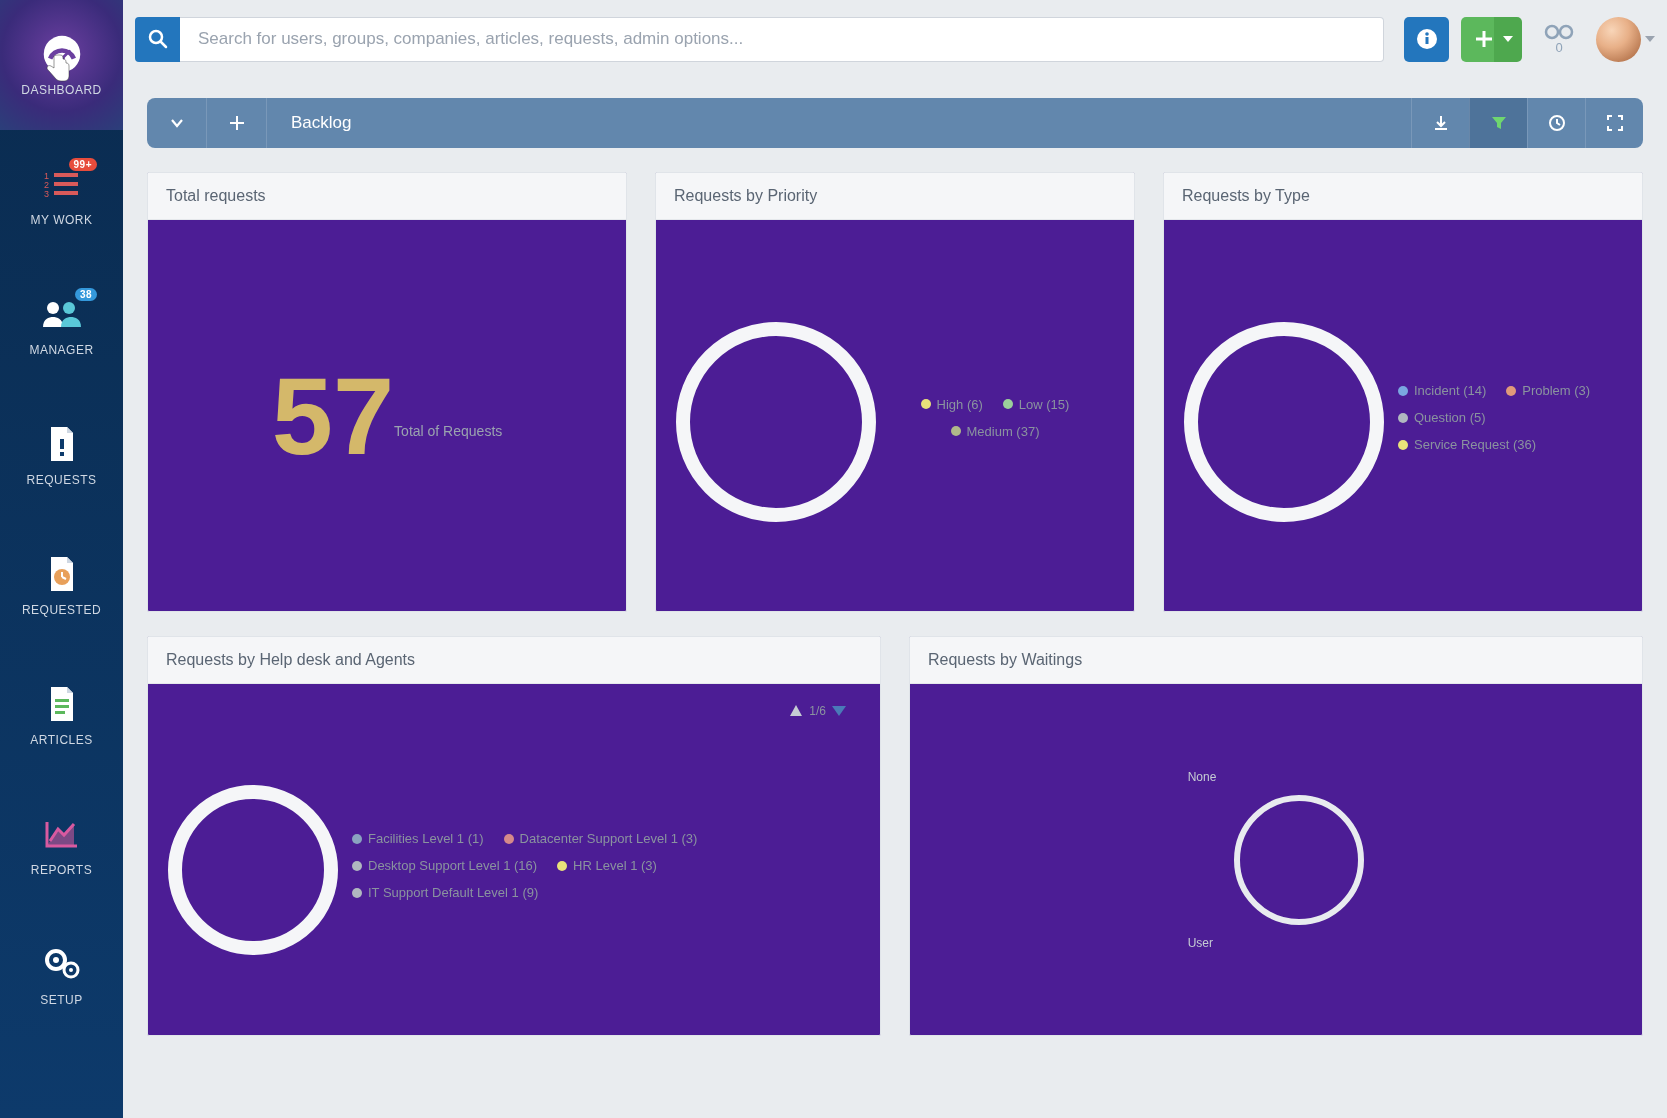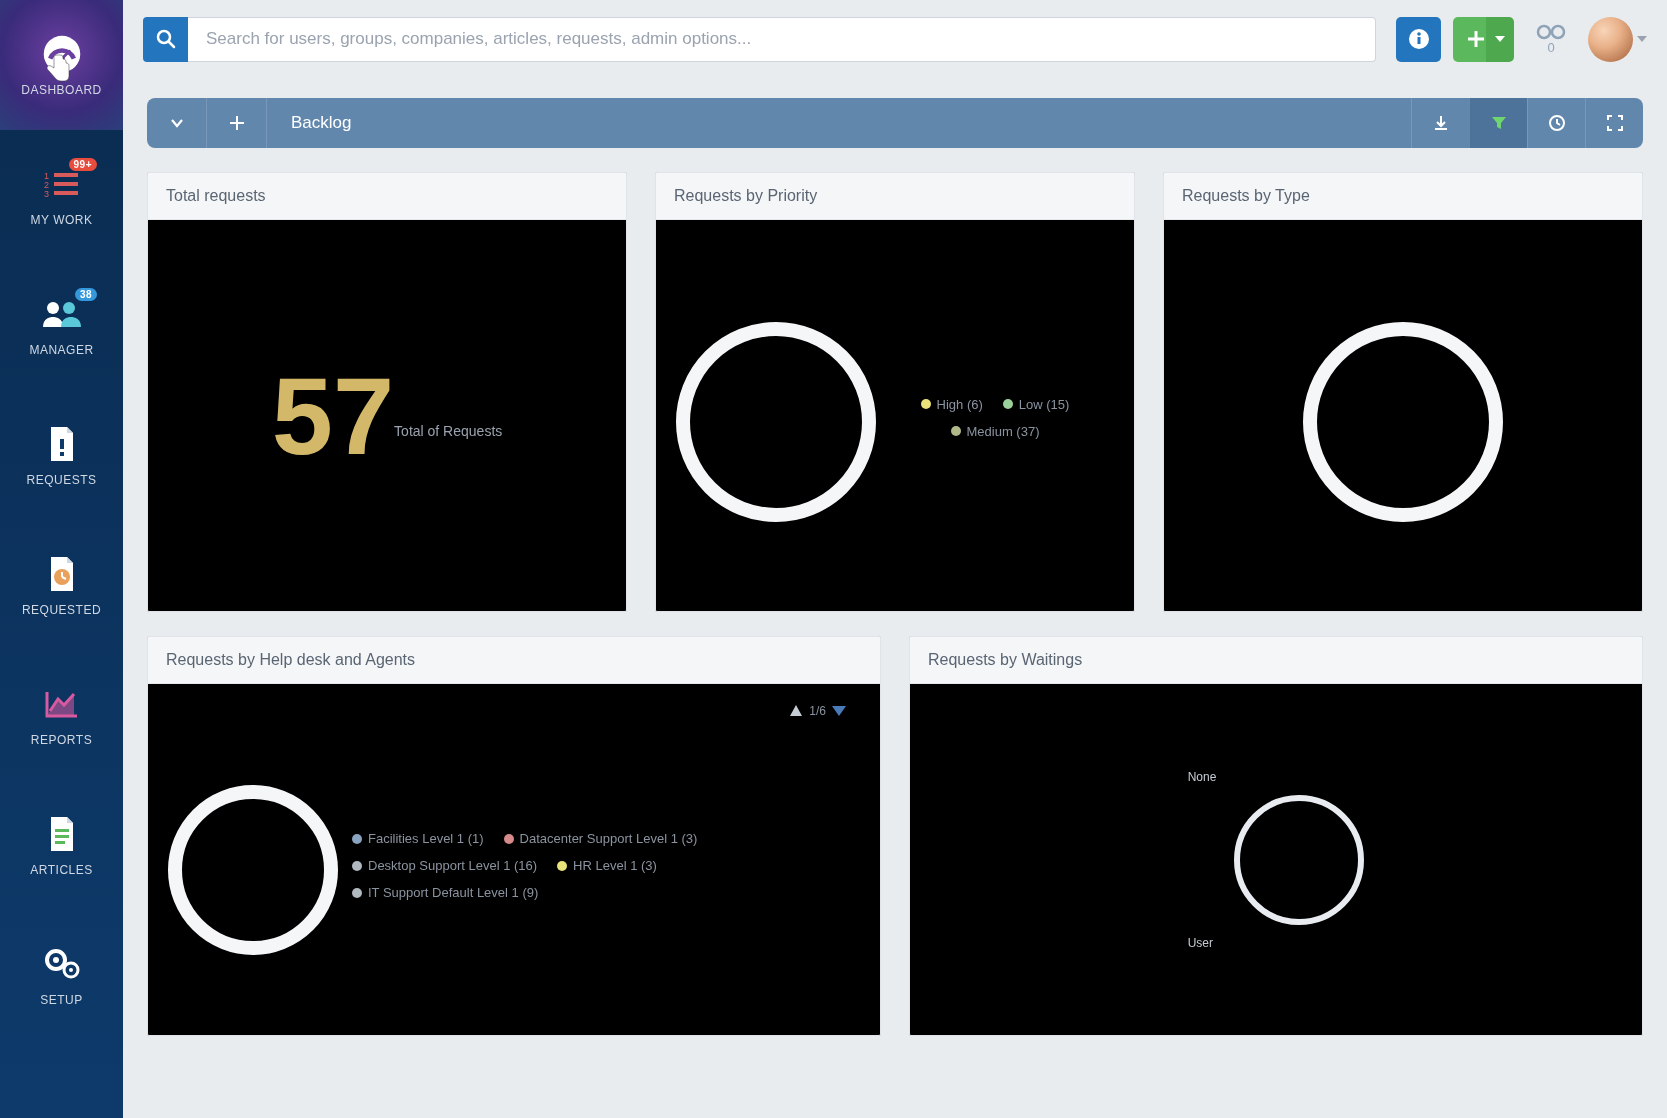--- a/index.html
+++ b/index.html
@@ -12,21 +12,21 @@
 .side-item.active { background: radial-gradient(circle at 50% 40%, #6b3fa0 0%, #3a2b7a 60%, #2b3f7a 100%); }
 .side-label { margin-top: 8px; font-size: 12px; color: #d0d8e3; text-align: center; }
 .side-icon { width: 42px; height: 42px; display: flex; align-items: center; justify-content: center; }
 .badge { position: absolute; top: 28px; right: 26px; background: #e74c3c; color: #fff; font-size: 10px; padding: 1px 5px; border-radius: 8px; font-weight: bold; }
 .badge.blue { background: #3498db; }
 
 
 .main { flex: 1; display: flex; flex-direction: column; background: #e9ecef; }
 
 
-.topbar { height: 78px; padding: 16px 20px; display: flex; align-items: center; gap: 0; background: #e9ecef; }
+.topbar { height: 78px; padding: 16px 12px; display: flex; align-items: center; gap: 0; background: #e9ecef; }
 .search-wrapper { display: flex; flex: 1; }
 .search-btn { width: 45px; height: 45px; background: #2376bd; color: #fff; display: flex; align-items: center; justify-content: center; border-radius: 4px 0 0 4px; cursor: pointer; }
 .search-input { flex: 1; height: 45px; border: 1px solid #d0d5dc; border-left: none; border-radius: 0 4px 4px 0; padding: 0 18px; font-size: 17px; color: #6b7785; outline: none; background: #fff; }
 .search-input::placeholder { color: #9aa3af; }
 .top-actions { display: flex; align-items: center; gap: 12px; margin-left: 20px; }
 .circle-btn { width: 45px; height: 45px; border-radius: 5px; display: flex; align-items: center; justify-content: center; cursor: pointer; color: #fff; }
 .circle-btn.blue { background: #2376bd; }
 .circle-btn.green { background: #5cb85c; }
 .dropdown-caret { width: 28px; height: 45px; background: #4ea84e; border-radius: 0 5px 5px 0; display: flex; align-items: center; justify-content: center; cursor: pointer; margin-left: -12px; }
 .goggles { display: flex; flex-direction: column; align-items: center; justify-content: center; width: 50px; cursor: pointer; color: #8fa3b8; }
@@ -41,21 +41,21 @@
 .pb-add { width: 60px; border-right: 1px solid rgba(255,255,255,0.15); }
 .pb-title { flex: 1; padding-left: 24px; font-size: 17px; font-weight: 500; }
 .pb-right { display: flex; height: 100%; }
 .pb-icon { width: 58px; border-left: 1px solid rgba(255,255,255,0.15); display: flex; align-items: center; justify-content: center; cursor: pointer; }
 .pb-icon.active { background: #4e739a; }
 
 
 .dash { padding: 24px; display: flex; flex-direction: column; gap: 24px; overflow: auto; }
 .row3 { display: grid; grid-template-columns: 1fr 1fr 1fr; gap: 28px; }
 .row2 { display: grid; grid-template-columns: 1fr 1fr; gap: 28px; }
-.card { background: #000000; border: 1px solid #e0e4e9; border-radius: 2px; display: flex; flex-direction: column; }
+.card { background: #4c1d95; border: 1px solid #e0e4e9; border-radius: 2px; display: flex; flex-direction: column; }
 .card-header { background: #f5f6f8; border-bottom: 1px solid #e5e8ec; padding: 14px 18px; font-size: 16px; color: #5a6573; }
 .card-body { flex: 1; display: flex; flex-direction: row; align-items: center; justify-content: center; padding: 20px; }
 .bignum { font-size: 110px; font-weight: 600; color: #d4b86a; line-height: 1; }
 .caption { margin-top: 30px; font-size: 14px; color: #9aa3af; text-align: right; }
 
 
 .legend { display: flex; flex-wrap: wrap; gap: 12px 20px; justify-content: center; padding: 8px 14px 16px; font-size: 13px; color: #8a939f; }
 .dot { display: inline-block; width: 10px; height: 10px; border-radius: 50%; margin-right: 6px; vertical-align: middle; }
 
 
@@ -151,40 +151,40 @@
             <circle cx="15" cy="22" r="8" fill="#e8a05a"></circle>
             <line x1="15" y1="22" x2="15" y2="17" stroke="#fff" stroke-width="2"></line>
             <line x1="15" y1="22" x2="19" y2="24" stroke="#fff" stroke-width="2"></line>
           </svg>
       </span>
       <span class="side-label">REQUESTED</span>
     </div>
 
     <div class="side-item">
       <span class="side-icon">
-        <svg width="36" height="30" viewBox="0 0 36 30">
-            <polyline points="3,3 3,27 33,27" fill="none" stroke="#d85aa0" stroke-width="3"></polyline>
-            <polyline points="6,22 14,10 20,16 30,5" fill="none" stroke="#d85aa0" stroke-width="3"></polyline>
-            <path d="M3 27 L6 22 L14 10 L20 16 L30 5 L30 27 Z" fill="#d85aa0" opacity="0.55"></path>
-          </svg>
-      </span>
-      <span class="side-label">REPORTS</span>
-    </div>
-
-    <div class="side-item">
-      <span class="side-icon">
         <svg width="30" height="38" viewBox="0 0 30 38">
             <path d="M4 2 L20 2 L26 8 L26 36 L4 36 Z" fill="#fff"></path>
             <path d="M20 2 L20 8 L26 8 Z" fill="#cfd8e3"></path>
             <rect x="8" y="14" width="14" height="3" fill="#5cb85c"></rect>
             <rect x="8" y="20" width="14" height="3" fill="#5cb85c"></rect>
             <rect x="8" y="26" width="10" height="3" fill="#5cb85c"></rect>
           </svg>
       </span>
       <span class="side-label">ARTICLES</span>
+    </div>
+
+    <div class="side-item">
+      <span class="side-icon">
+        <svg width="36" height="30" viewBox="0 0 36 30">
+            <polyline points="3,3 3,27 33,27" fill="none" stroke="#d85aa0" stroke-width="3"></polyline>
+            <polyline points="6,22 14,10 20,16 30,5" fill="none" stroke="#d85aa0" stroke-width="3"></polyline>
+            <path d="M3 27 L6 22 L14 10 L20 16 L30 5 L30 27 Z" fill="#d85aa0" opacity="0.55"></path>
+          </svg>
+      </span>
+      <span class="side-label">REPORTS</span>
     </div>
 
     <div class="side-item">
       <span class="side-icon">
         <svg width="40" height="32" viewBox="0 0 40 32">
             <circle cx="14" cy="12" r="9" fill="none" stroke="#fff" stroke-width="4"></circle>
             <circle cx="14" cy="12" r="3" fill="#fff"></circle>
             <circle cx="29" cy="22" r="7" fill="none" stroke="#fff" stroke-width="3"></circle>
             <circle cx="29" cy="22" r="2" fill="#fff"></circle>
           </svg>
@@ -311,20 +311,38 @@
             </div>
           </div>
         </div>
 
         <div class="card">
           <div class="card-header">Requests by Type</div>
           <div class="card-body" style="justify-content:space-between;padding-bottom:8px">
             <div class="donut-area">
                 <div class="donut-placeholder"></div>
               </div>
+            <div class="legend" style="justify-content:flex-start">
+              <span class="legend-item">
+                  <span class="dot" style="background:#7aa7e0"></span>
+                  <span>Incident (14)</span>
+                </span>
+              <span class="legend-item">
+                  <span class="dot" style="background:#e09a7a"></span>
+                  <span>Problem (3)</span>
+                </span>
+              <span class="legend-item">
+                  <span class="dot" style="background:#b0b8c0"></span>
+                  <span>Question (5)</span>
+                </span>
+              <span class="legend-item">
+                  <span class="dot" style="background:#e9e27a"></span>
+                  <span>Service Request (36)</span>
+                </span>
+            </div>
           </div>
         </div>
       </div>
 
       <div class="row2">
 
         <div class="card">
           <div class="card-header">Requests by Help desk and Agents</div>
           <div class="card-body" style="justify-content:space-between;padding-bottom:0">
             <div class="donut-area">

